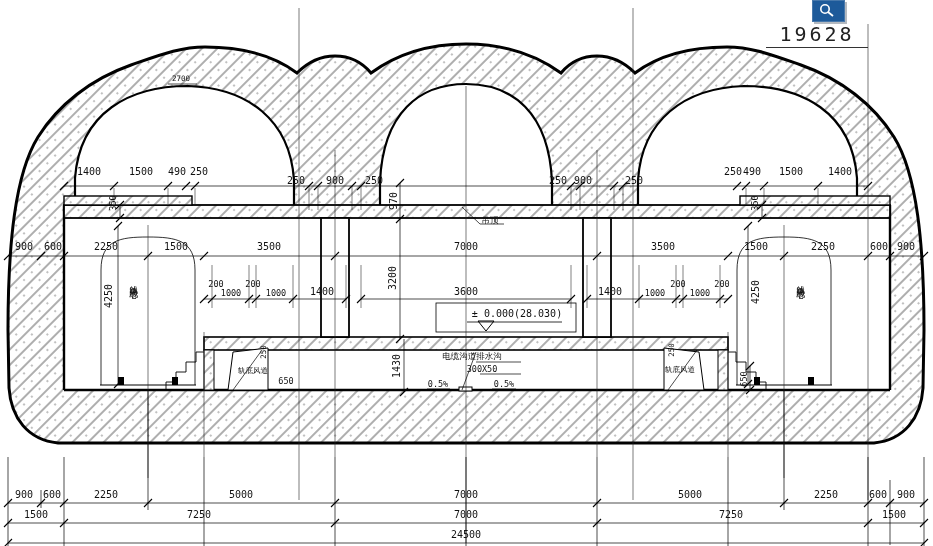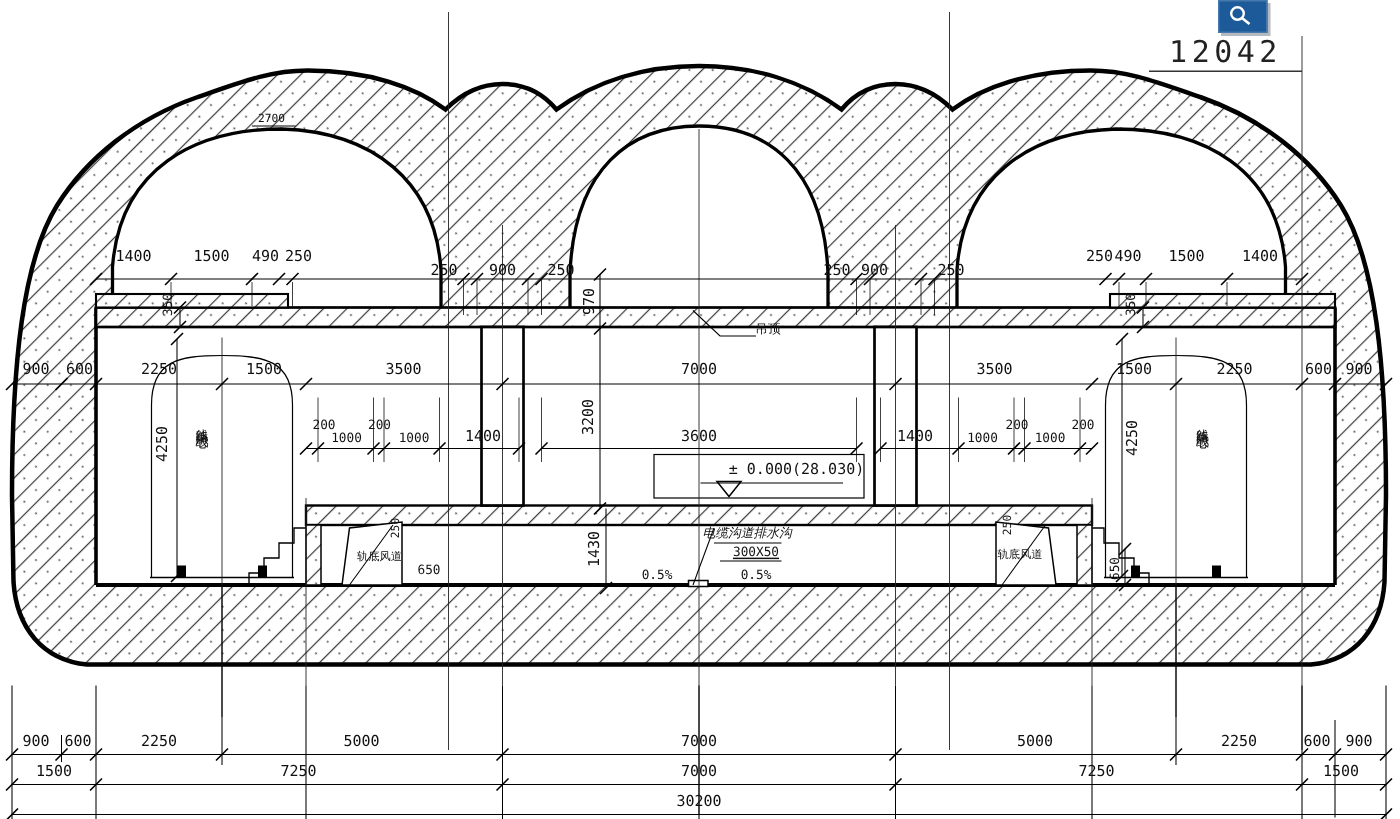--- a/index.html
+++ b/index.html
@@ -293,24 +293,24 @@
       <div class="lbl r" style="left: 393px; top: 278px;">3200</div>
       <div class="lbl r" style="left: 397px; top: 366px;">1430</div>
       <div class="lbl r s" style="left: 113px; top: 203px;">350</div>
       <div class="lbl r s" style="left: 755px; top: 203px;">350</div>
       <div class="lbl r" style="left: 109px; top: 296px;">4250</div>
       <div class="lbl r" style="left: 756px; top: 292px;">4250</div>
       <div class="lbl r s" style="left: 744px; top: 379px;">650</div>
       <div class="lbl s" style="left: 286px; top: 381px;">650</div>
       <div class="lbl r xs" style="left: 264px; top: 352px;">250</div>
       <div class="lbl r xs" style="left: 672px; top: 350px;">250</div>
-      <div class="lbl s" style="left: 512px; top: 220px;">吊顶</div>
-      <div class="lbl" style="left: 517px; top: 314px; margin-left: 14px;">± 0.000(28.030)</div>
-      <div class="lbl s" style="left: 498px; top: 356px; font-style: italic;">电缆沟道排水沟</div>
-      <div class="lbl s" style="left: 504px; top: 369px; text-decoration: underline;">300X50</div>
+      <div class="lbl s" style="left: 490px; top: 220px;">吊顶</div>
+      <div class="lbl" style="left: 517px; top: 314px;">± 0.000(28.030)</div>
+      <div class="lbl s" style="left: 472px; top: 356px;">电缆沟道排水沟</div>
+      <div class="lbl s" style="left: 482px; top: 369px;">300X50</div>
       <div class="lbl s" style="left: 438px; top: 384px;">0.5%</div>
       <div class="lbl s" style="left: 504px; top: 384px;">0.5%</div>
       <div class="lbl xs" style="left: 253px; top: 371px;">轨底风道</div>
       <div class="lbl xs" style="left: 680px; top: 370px;">轨底风道</div>
       <div class="lbl v" style="left: 134px; top: 282px;">线路中心线</div>
       <div class="lbl v" style="left: 801px; top: 282px;">线路中心线</div>
       <div class="lbl xs" style="left: 181px; top: 79px;">2700</div>
       <div class="lbl" style="left: 24px; top: 495px;">900</div>
       <div class="lbl" style="left: 52px; top: 495px;">600</div>
       <div class="lbl" style="left: 106px; top: 495px;">2250</div>
@@ -318,24 +318,24 @@
       <div class="lbl" style="left: 466px; top: 495px;">7000</div>
       <div class="lbl" style="left: 690px; top: 495px;">5000</div>
       <div class="lbl" style="left: 826px; top: 495px;">2250</div>
       <div class="lbl" style="left: 878px; top: 495px;">600</div>
       <div class="lbl" style="left: 906px; top: 495px;">900</div>
       <div class="lbl" style="left: 36px; top: 515px;">1500</div>
       <div class="lbl" style="left: 199px; top: 515px;">7250</div>
       <div class="lbl" style="left: 466px; top: 515px;">7000</div>
       <div class="lbl" style="left: 731px; top: 515px;">7250</div>
       <div class="lbl" style="left: 894px; top: 515px;">1500</div>
-      <div class="lbl" style="left: 466px; top: 535px;">30200</div>
+      <div class="lbl" style="left: 466px; top: 535px;">24500</div>
     </div>
 
-<div class="dwg">12042</div>
+<div class="dwg">19628</div>
 
 <div class="tool-icon">
   <svg width="28" height="18" viewBox="0 0 28 18">
     <circle cx="12" cy="8" r="4.2" fill="none" stroke="#fff" stroke-width="1.6"></circle>
     <line x1="15" y1="11" x2="20" y2="15" stroke="#fff" stroke-width="1.8"></line>
   </svg>
 </div>
 
 </div>
 

